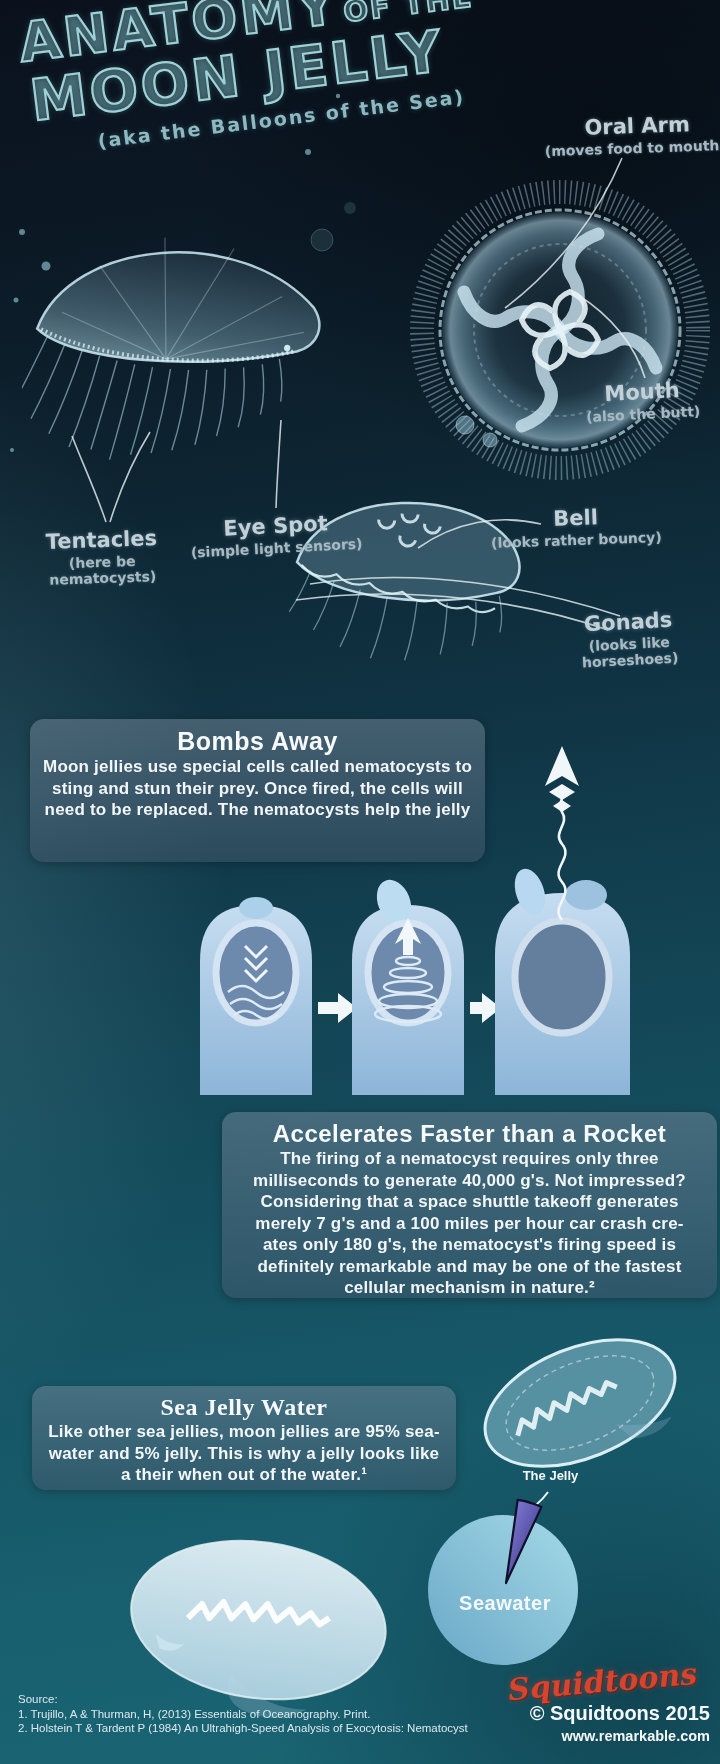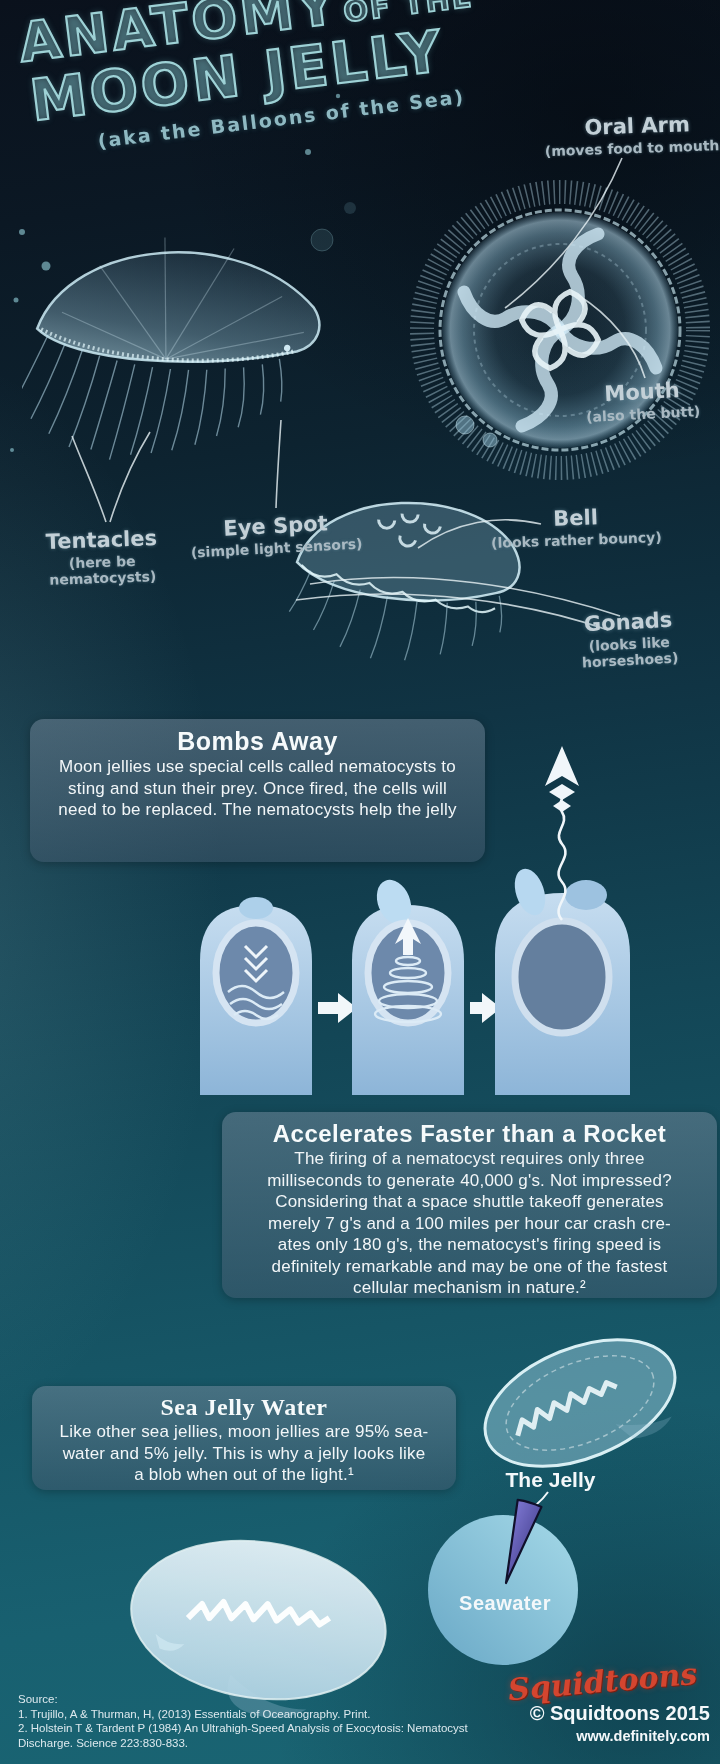--- a/index.html
+++ b/index.html
@@ -22,21 +22,21 @@
   .subtitle{color:#8fb9c2;font-weight:bold;font-size:19px;letter-spacing:2px;
     font-family:"DejaVu Sans",sans-serif;text-shadow:0 0 5px rgba(90,160,175,.4);}
   
   .lbl{ text-align:center;font-family:"DejaVu Sans",sans-serif;}
   .lbl .nm{font-size:21px;font-weight:bold;color:#c3d0d7;text-shadow:0 0 4px rgba(140,180,195,.5);}
   .lbl .cap{font-size:14px;font-weight:bold;color:#a9b9c2;margin-top:2px;text-shadow:0 0 3px rgba(120,160,175,.5);}
   
   .box{background:linear-gradient(rgba(118,138,156,0.50),rgba(68,90,110,0.50));
     border-radius:14px;box-shadow:0 2px 10px rgba(0,0,0,0.25);}
   .box .hd{text-align:center;font-weight:bold;color:#f6fafb;font-size:25px;letter-spacing:.5px;padding-top:8px;}
-  .box .bl{text-align:center;font-weight:normal;color:#f2f6f8;font-size:17px;line-height:21.5px;letter-spacing:.2px;}
+  .box .bl{text-align:center;font-weight:bold;color:#f2f6f8;font-size:17px;line-height:21.5px;letter-spacing:.2px;}
   .white-bold{color:#f4f8fa;font-weight:bold;text-align:center;}
   .src{color:#dde9ee;font-size:11.5px;line-height:14.5px;font-family:Liberation Sans, sans-serif;}
   .logo{font-family:"DejaVu Serif",serif;font-style:italic;font-weight:bold;font-size:30px;
     color:#d4452f;text-shadow:1px 1px 0 #7a1f12,0 0 6px rgba(212,69,47,.45);transform:rotate(-5deg);text-align:center;}
   svg{display:block;}
 </style>
 </head>
 <body>
 
 <div id="page">
@@ -265,33 +265,33 @@
     <div class="bl">merely 7 g's and a 100 miles per hour car crash cre-</div>
     <div class="bl">ates only 180 g's, the nematocyst's firing speed is</div>
     <div class="bl">definitely remarkable and may be one of the fastest</div>
     <div class="bl">cellular mechanism in nature.²</div>
   </div>
 
   <div class="abs box" style="left:32px;top:1386px;width:424px;height:104px;">
     <div class="hd" style="font-size:24px;font-family:Liberation Serif, serif;">Sea Jelly Water</div>
     <div class="bl">Like other sea jellies, moon jellies are 95% sea-</div>
     <div class="bl">water and 5% jelly. This is why a jelly looks like</div>
-    <div class="bl">a blob when out of the light.¹</div>
+    <div class="bl">a their when out of the water.¹</div>
   </div>
 
   <svg class="abs" style="left:455px;top:1318px;" width="250" height="170" viewBox="0 0 250 170">
     <g transform="rotate(-22 125 85)">
       <ellipse cx="125" cy="85" rx="100" ry="55" fill="rgba(165,212,230,0.45)" stroke="rgba(225,245,250,0.95)" stroke-width="3"></ellipse>
       <ellipse cx="125" cy="85" rx="78" ry="40" fill="none" stroke="rgba(255,255,255,0.45)" stroke-width="1.5" stroke-dasharray="5 4"></ellipse>
       <path d="M55,92 l10,-13 l8,11 l10,-15 l8,13 l10,-13 l9,12 l10,-14 l9,13 l10,-11 l9,10 l9,-9 l8,8" fill="none" stroke="#eef8fb" stroke-width="5" stroke-linejoin="round" opacity="0.9"></path>
       <path d="M150,118 q30,16 55,14 q-18,14 -44,6 Z" fill="rgba(150,190,210,0.25)"></path>
     </g>
   </svg>
 
-  <div class="abs white-bold" style="left:488px;top:1468px;width:125px;font-size:21px;">The Jelly</div>
+  <div class="abs white-bold" style="left:488px;top:1468px;width:125px;font-size:13px;">The Jelly</div>
   <svg class="abs" style="left:430px;top:1460px;" width="140" height="60" viewBox="0 0 140 60">
     <path d="M118,32 q-10,14 -24,20" stroke="#f2f7fa" stroke-width="2" fill="none"></path>
   </svg>
   <svg class="abs" style="left:415px;top:1498px;" width="185" height="172" viewBox="0 0 185 172">
     <defs>
       <linearGradient id="seaG" x1="0" y1="1" x2="1" y2="0">
         <stop offset="0" stop-color="#69a8c6"></stop>
           <stop offset="1" stop-color="#a5d9e8"></stop>
       </linearGradient>
       <linearGradient id="jellyG" x1="0" y1="0" x2="1" y2="1">
@@ -316,20 +316,19 @@
       <ellipse cx="140" cy="92" rx="128" ry="78" fill="url(#blobG)" opacity="0.93" stroke="rgba(240,250,252,0.85)" stroke-width="2"></ellipse>
       <path d="M70,100 l12,-16 l9,13 l12,-18 l10,15 l12,-16 l10,14 l12,-17 l11,15 l12,-13 l10,12 l11,-11 l10,10 l9,-8" fill="none" stroke="#ffffff" stroke-width="6" stroke-linejoin="round" opacity="0.95"></path>
       <path d="M40,120 q14,10 30,6 q-8,12 -24,8 Z" fill="rgba(205,230,240,0.8)"></path>
     </g>
   </svg>
 
   <div class="abs src" style="left:18px;top:1692px;width:600px;">
     <div>Source:</div>
     <div>1. Trujillo, A &amp; Thurman, H, (2013) Essentials of Oceanography. Print.</div>
     <div>2. Holstein T &amp; Tardent P (1984) An Ultrahigh-Speed Analysis of Exocytosis: Nematocyst</div>
-    <div>Discharge. Science 223:830-833.</div>
   </div>
 
   <div class="abs logo" style="left:495px;top:1664px;width:215px;">Squidtoons</div>
   <div class="abs white-bold" style="left:470px;top:1702px;width:240px;font-size:20px;text-align:right;">© Squidtoons 2015</div>
-  <div class="abs white-bold" style="left:470px;top:1728px;width:240px;font-size:14.5px;text-align:right;">www.definitely.com</div>
+  <div class="abs white-bold" style="left:470px;top:1728px;width:240px;font-size:14.5px;text-align:right;">www.remarkable.com</div>
 
 </div>
 
 </body></html>

